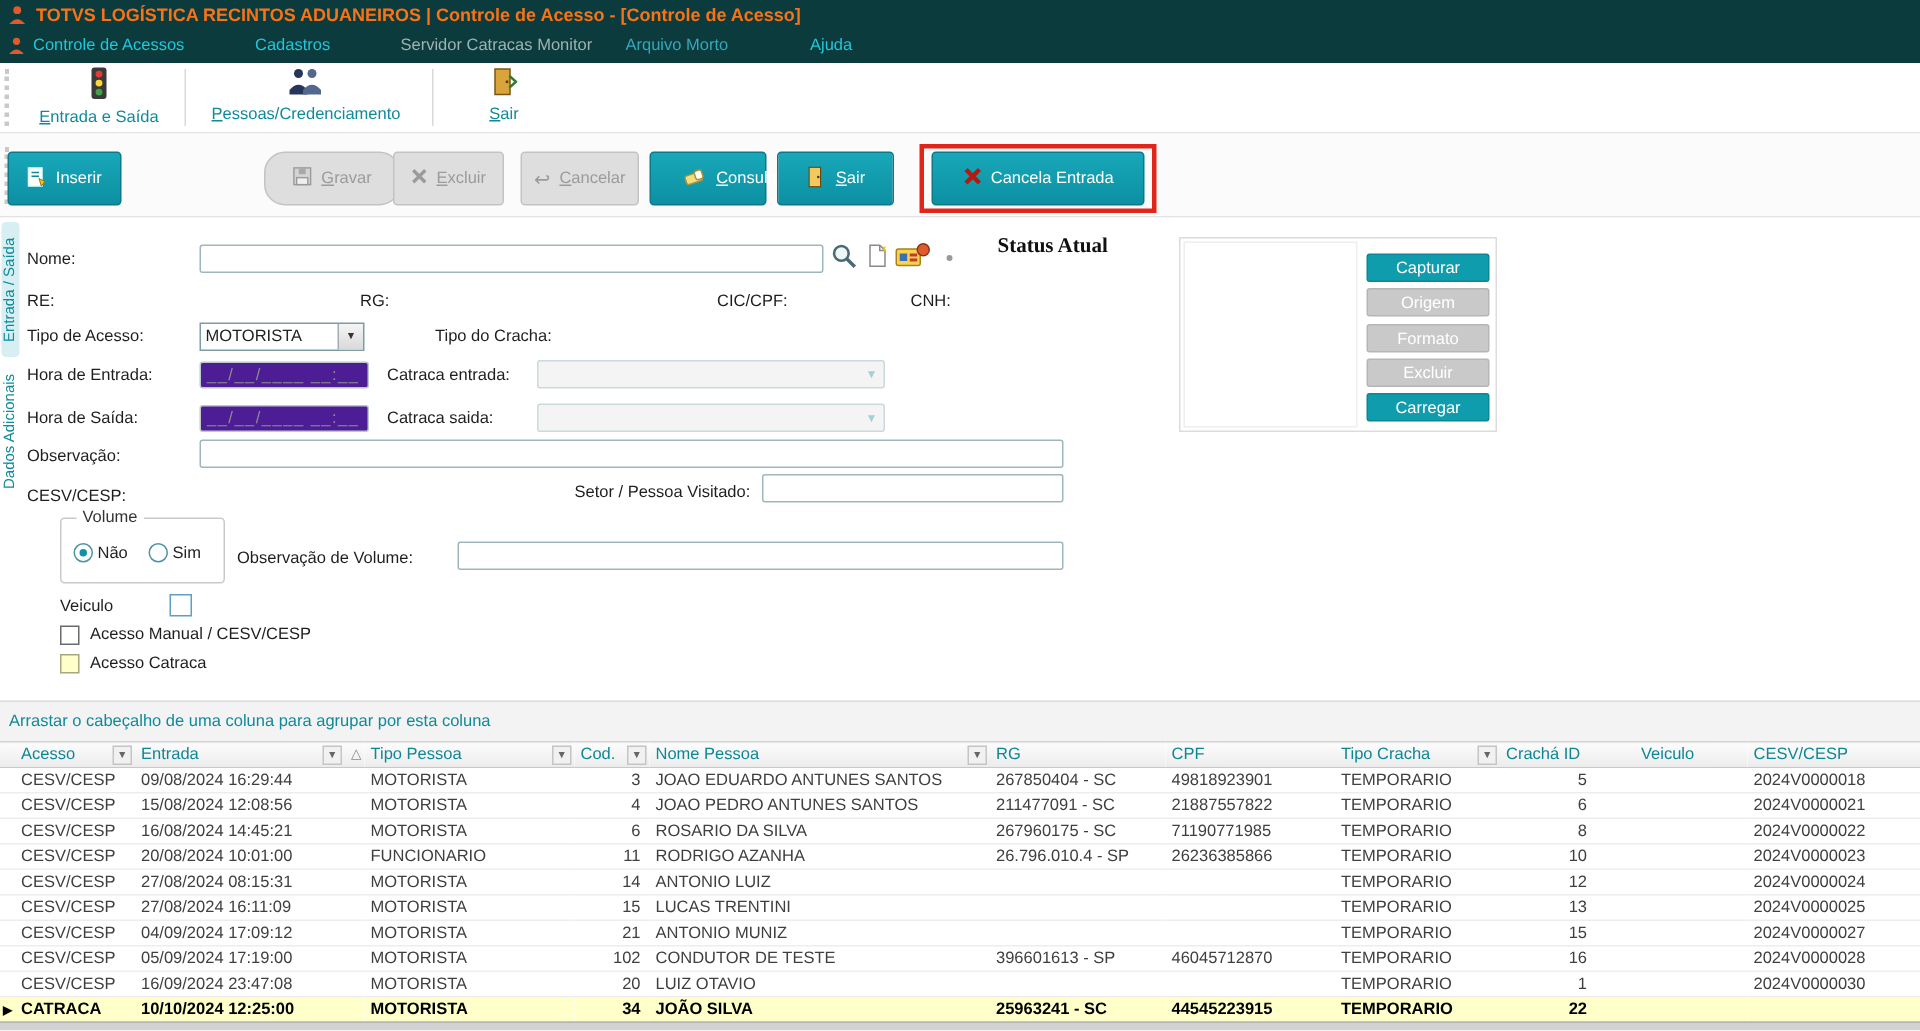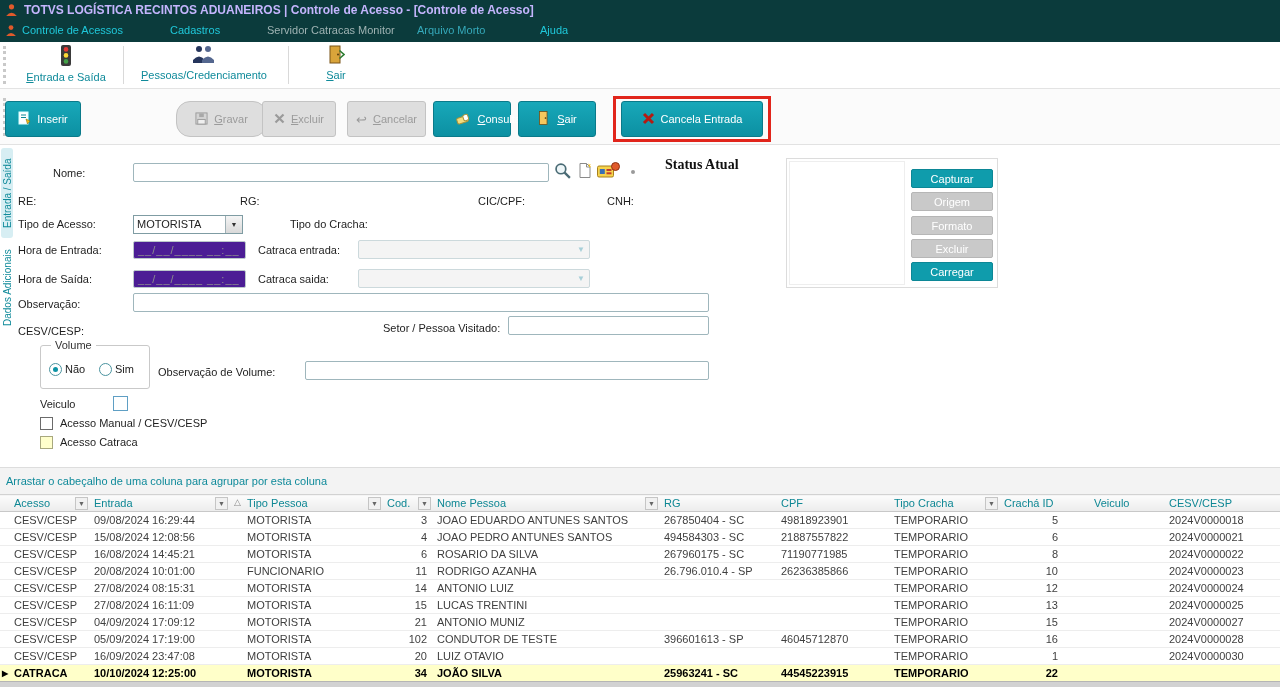--- a/index.html
+++ b/index.html
@@ -1,21 +1,21 @@
 <!DOCTYPE html>
 <html><head>
 <meta charset="utf-8">
 <style>
 *{box-sizing:border-box;margin:0;padding:0;}
 html,body{width:1280px;height:687px;}
 body{position:relative;font-family:"Liberation Sans",sans-serif;font-size:11px;background:#fff;overflow:hidden;color:#222;}
 
 
 .titlebar{position:absolute;left:0;top:0;width:1280px;height:20px;background:#0b3b3c;display:flex;align-items:center;gap:6px;padding-left:5px;}
-.titlebar .title{color:#c4b5fd;font-weight:bold;font-size:12px;white-space:nowrap;}
+.titlebar .title{color:#f97316;font-weight:bold;font-size:12px;white-space:nowrap;}
 .menubar{position:absolute;left:0;top:20px;width:1280px;height:22px;background:#0b3b3c;}
 .menu-item{position:absolute;top:4px;font-size:11px;white-space:nowrap;cursor:default;}
 .m-bright{color:#1fc8da;}
 .m-dim{color:#9fb3b3;}
 .m-mid{color:#35a9ba;}
 
 
 .bigbar{position:absolute;left:0;top:42px;width:1280px;height:47px;background:#fff;border-bottom:1px solid #e3e3e3;}
 .grip{position:absolute;left:3px;top:4px;height:38px;width:3px;border-left:3px dotted #c9c9c9;}
 .tb-item{position:absolute;top:2px;height:44px;display:flex;flex-direction:column;align-items:center;justify-content:flex-start;gap:2px;cursor:default;}
@@ -207,21 +207,21 @@
   </div>
 
   <div class="red-annotation"></div>
 </div>
 
 <div class="formarea">
 
   <div class="vtab active" style="top:3px;height:90px;">Entrada / Saída</div>
   <div class="vtab" style="top:95px;height:95px;">Dados Adicionais</div>
 
-  <span class="flabel" style="left:18px;top:22px;margin-left:35px;">Nome:</span>
+  <span class="flabel" style="left:18px;top:22px;">Nome:</span>
   <input class="tinput" style="left: 133px; top: 18px; width: 416px;">
   <span class="icon-row" style="left:553px;top:16px;">
     <svg width="19" height="19" viewBox="0 0 18 18">
         <circle cx="7.5" cy="7.5" r="4.6" fill="#eef6f8" stroke="#4a6b75" stroke-width="1.6"></circle>
         <line x1="11" y1="11" x2="16" y2="16" stroke="#4a6b75" stroke-width="2.2"></line>
       </svg>
   </span>
   <span class="icon-row" style="left:578px;top:17px;">
     <svg width="14" height="17" viewBox="0 0 14 17">
         <path d="M2 1.5 h6.5 l3.5 3.5 v10.5 h-10 z" fill="#fff" stroke="#8a8a8a"></path>
@@ -339,21 +339,21 @@
         <td></td>
         <td>2024V0000018</td>
       </tr>
       <tr>
         <td class="ind"></td>
         <td>CESV/CESP</td>
         <td>15/08/2024 12:08:56</td>
         <td>MOTORISTA</td>
         <td style="text-align: right; padding-right: 6px;">4</td>
         <td>JOAO PEDRO ANTUNES SANTOS</td>
-        <td>494584303 - SC</td>
+        <td>211477091 - SC</td>
         <td>21887557822</td>
         <td>TEMPORARIO</td>
         <td style="text-align: right; padding-right: 32px;">6</td>
         <td></td>
         <td>2024V0000021</td>
       </tr>
       <tr>
         <td class="ind"></td>
         <td>CESV/CESP</td>
         <td>16/08/2024 14:45:21</td>

